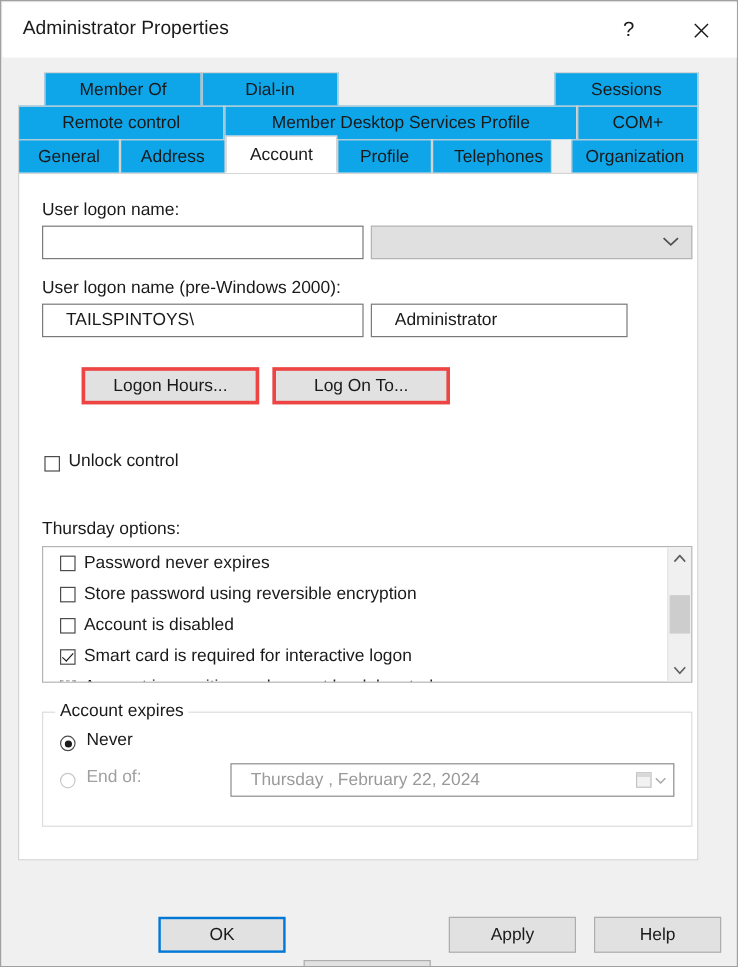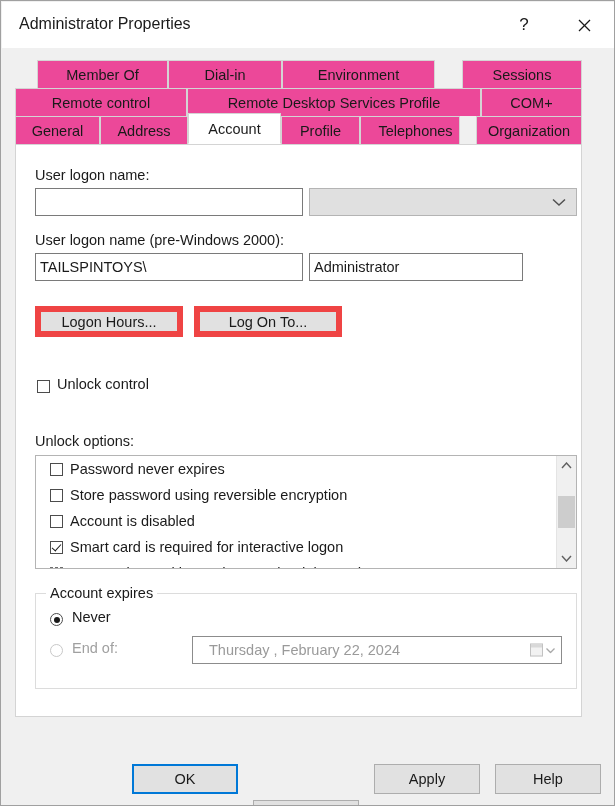--- a/index.html
+++ b/index.html
@@ -75,21 +75,21 @@
   }
   .tabrow-0 { top: 0px; }
   .tabrow-1 { top: 28px; }
   .tabrow-2 { top: 56px; }
 
   .tab {
     position: absolute;
     top: 0;
     height: 28px;
     box-sizing: border-box;
-    background: #ec4899;
+    background: #0ea5e9;
     border: 1px solid #d4d4d4;
     border-bottom: none;
     display: flex;
     align-items: center;
     justify-content: center;
     font-size: 14.5px;
     color: #1a1a1a;
     white-space: nowrap;
     cursor: default;
   }
@@ -123,21 +123,21 @@
   .lbl.dim { color: #a0a0a0; }
 
   .txtbox {
     position: absolute;
     box-sizing: border-box;
     background: #ffffff;
     border: 1px solid #7a7a7a;
     font-family: "Liberation Sans", sans-serif;
     font-size: 14.5px;
     color: #1a1a1a;
-    padding: 0 4px;
+    padding: 0 19px;
     display: flex;
     align-items: center;
     outline: none;
   }
 
   .combo {
     position: absolute;
     box-sizing: border-box;
     background: #e0e0e0;
     border: 1px solid #b4b4b4;
@@ -149,30 +149,31 @@
     position: absolute;
     right: 10px;
     top: 50%;
     transform: translateY(-50%);
   }
 
   .btn {
     position: absolute;
     box-sizing: border-box;
     background: #e1e1e1;
-    border: 6px solid #ef4444;
+    border: 3px solid #ef4444;
     font-family: "Liberation Sans", sans-serif;
     font-size: 14.5px;
     color: #1a1a1a;
     display: flex;
     align-items: center;
     justify-content: center;
     white-space: nowrap;
     cursor: default;
     padding: 0;
+    margin-left: 33px;
   }
 
   
   .cb {
     position: absolute;
     width: 13px;
     height: 13px;
     box-sizing: border-box;
     border: 1px solid #4c4c4c;
     background: #ffffff;
@@ -343,27 +344,26 @@
         <line x1="12" y1="1" x2="1" y2="12" stroke="currentColor" stroke-width="1.2"></line>
       </svg>
     </button>
   </div>
 
   <div class="tabstrip">
 
     <div class="tabrow tabrow-0">
       <div class="tab" style="left:22px;width:131px;">Member Of</div>
       <div class="tab" style="left:153px;width:114px;">Dial-in</div>
-      <div class="tab" style="left:267px;width:153px;">Environment</div>
       <div class="tab" style="left:447px;width:120px;">Sessions</div>
     </div>
 
     <div class="tabrow tabrow-1">
       <div class="tab" style="left:0px;width:172px;">Remote control</div>
-      <div class="tab" style="left:172px;width:294px;">Remote Desktop Services Profile</div>
+      <div class="tab" style="left:172px;width:294px;">Member Desktop Services Profile</div>
       <div class="tab" style="left:466px;width:101px;">COM+</div>
     </div>
 
     <div class="tabrow tabrow-2">
       <div class="tab" style="left:0px;width:85px;">General</div>
       <div class="tab" style="left:85px;width:88px;">Address</div>
       <div class="tab sel" style="left:173px;width:93px;">Account</div>
       <div class="tab" style="left:266px;width:79px;">Profile</div>
       <div class="tab" style="left:345px;width:100px;padding-left:11px;">Telephones</div>
       <div class="tab" style="left:461px;width:106px;">Organization</div>
@@ -390,21 +390,21 @@
     <input class="txtbox" style="left: 19px; top: 108px; width: 268px; height: 28px;" value="TAILSPINTOYS\">
 
     <input class="txtbox" style="left: 293px; top: 108px; width: 214px; height: 28px;" value="Administrator">
 
     <button class="btn" style="left:19px;top:161px;width:148px;height:31px;">Logon Hours...</button>
     <button class="btn" style="left:178px;top:161px;width:148px;height:31px;">Log On To...</button>
 
     <div class="cb" style="left:21px;top:235px;"></div>
     <div class="lbl" style="left:41px;top:231px;">Unlock control</div>
 
-    <div class="lbl" style="left:19px;top:288px;">Unlock options:</div>
+    <div class="lbl" style="left:19px;top:288px;">Thursday options:</div>
 
     <div class="listbox" style="left:19px;top:310px;width:542px;height:114px;">
       <div class="listrow">
         <span class="cb"></span>
         <span>Password never expires</span>
       </div>
       <div class="listrow">
         <span class="cb"></span>
         <span>Store password using reversible encryption</span>
       </div>

